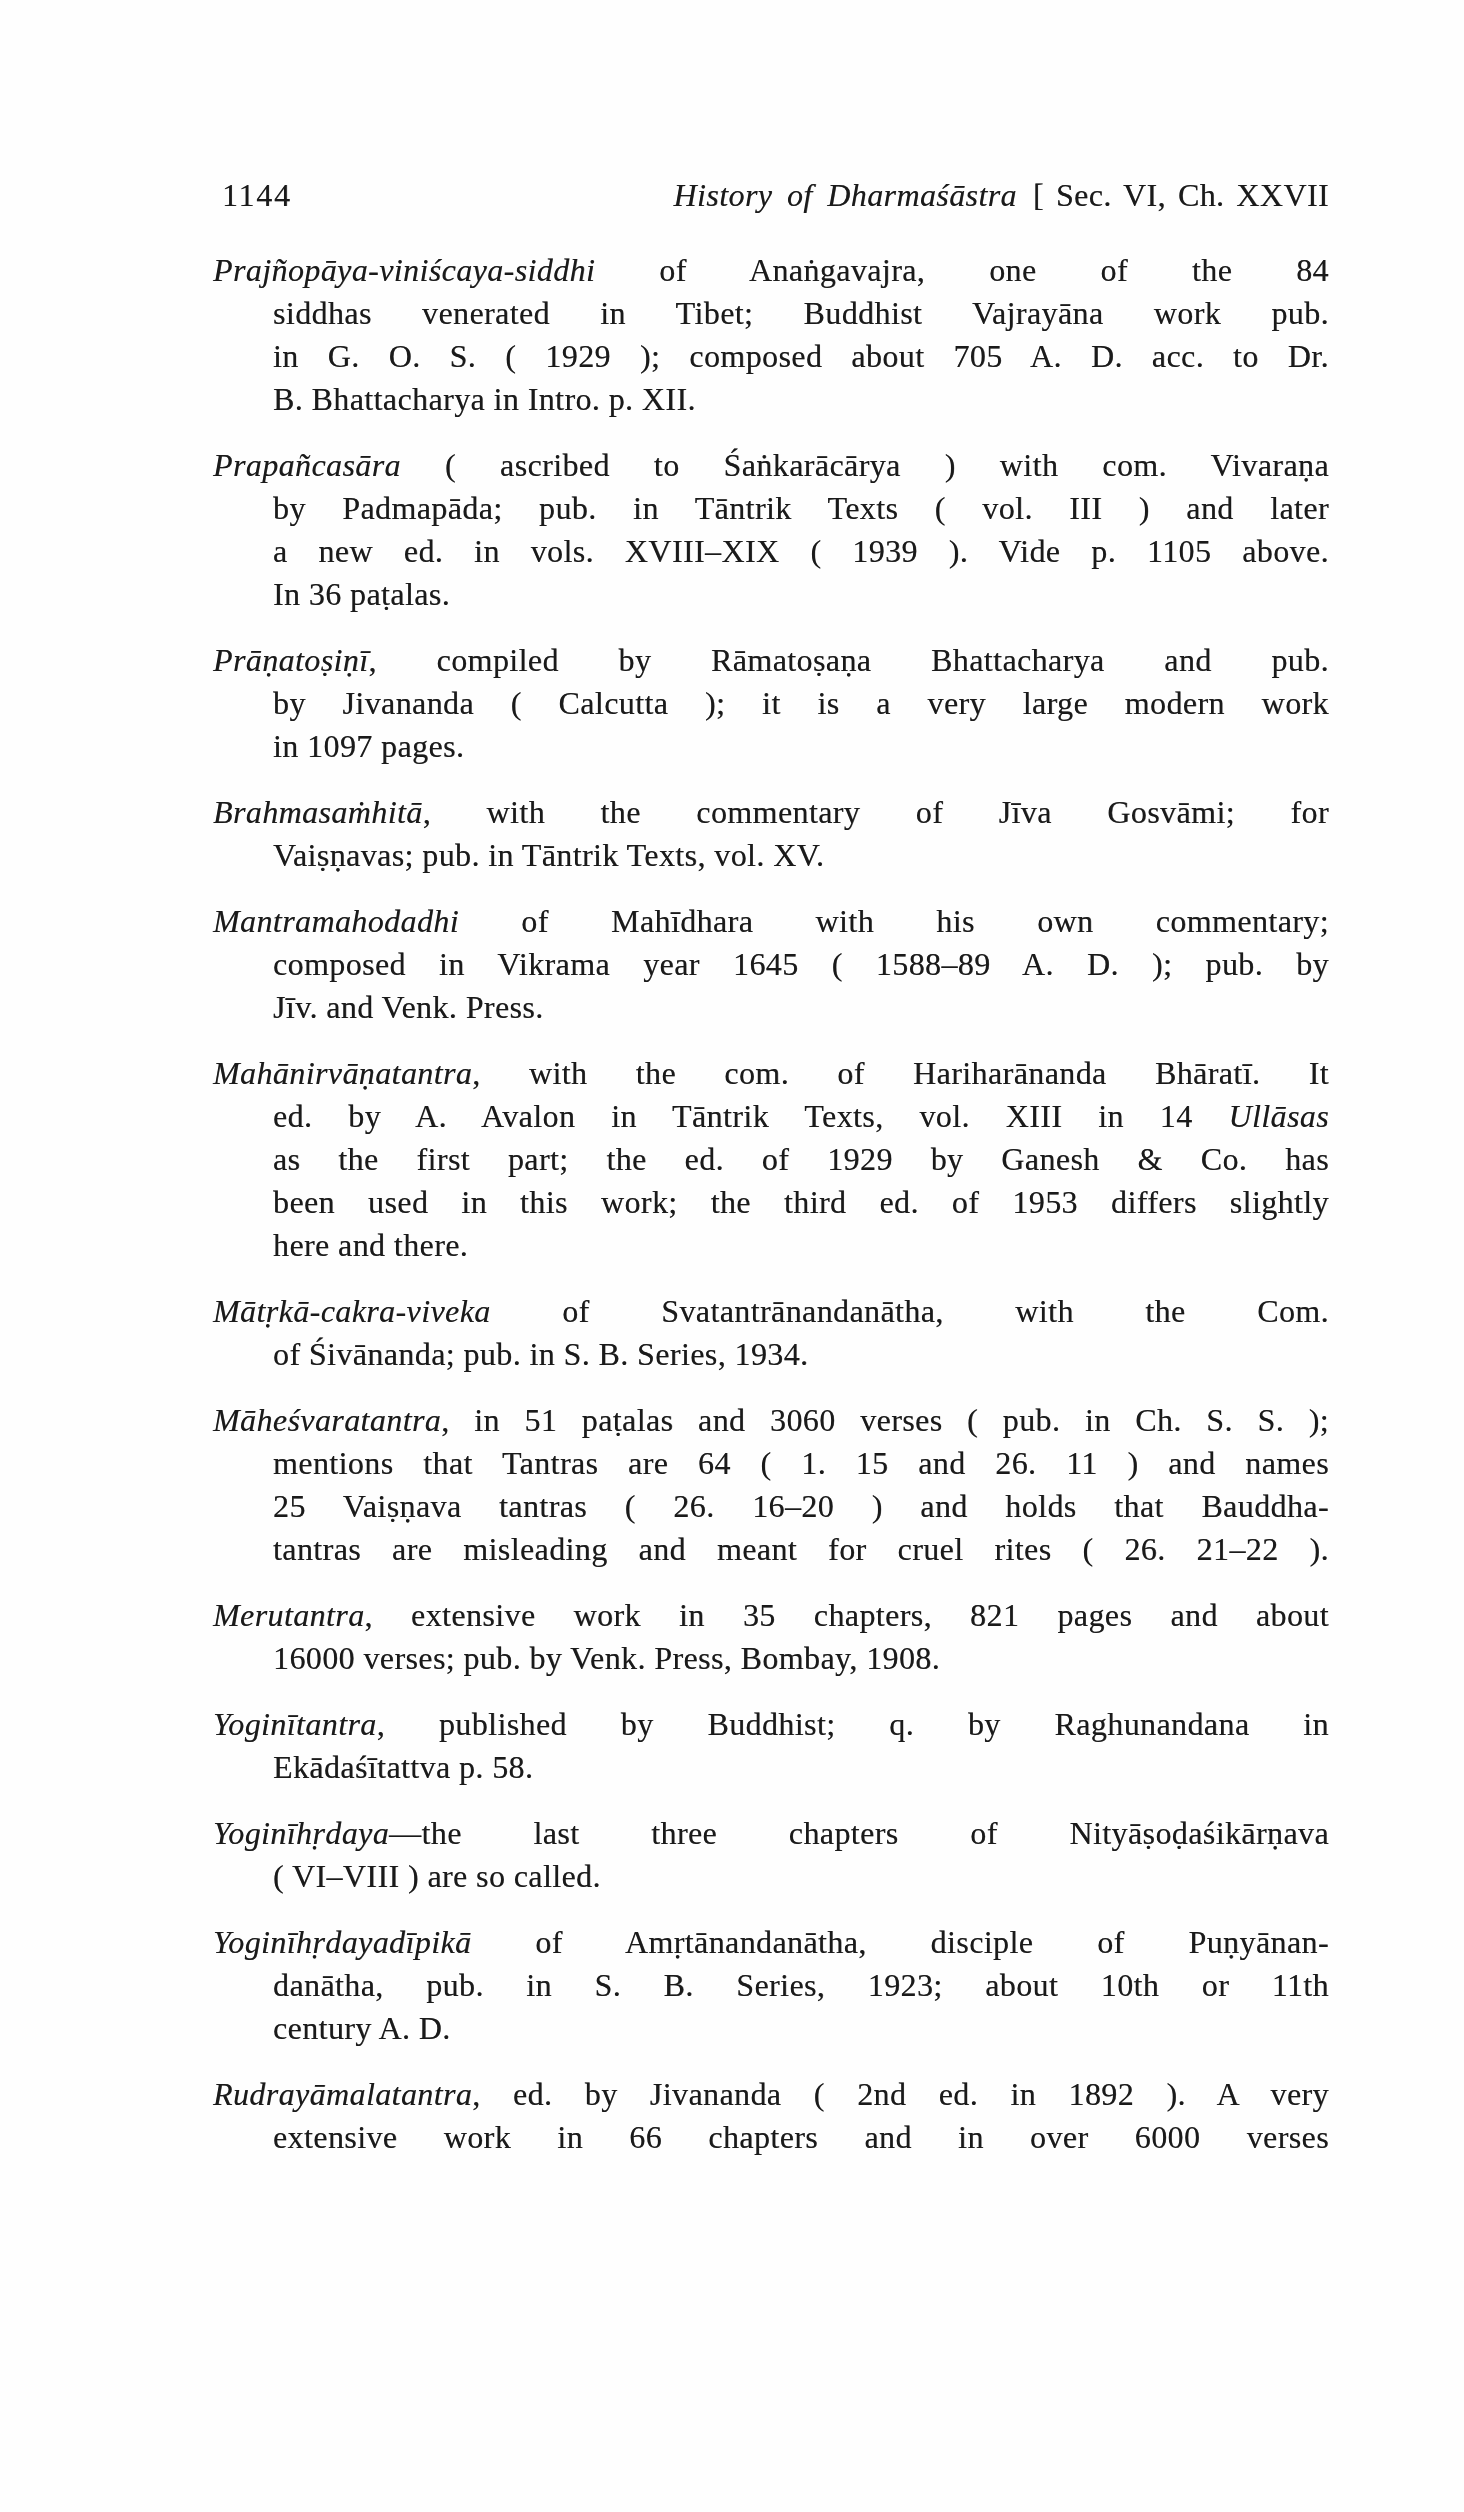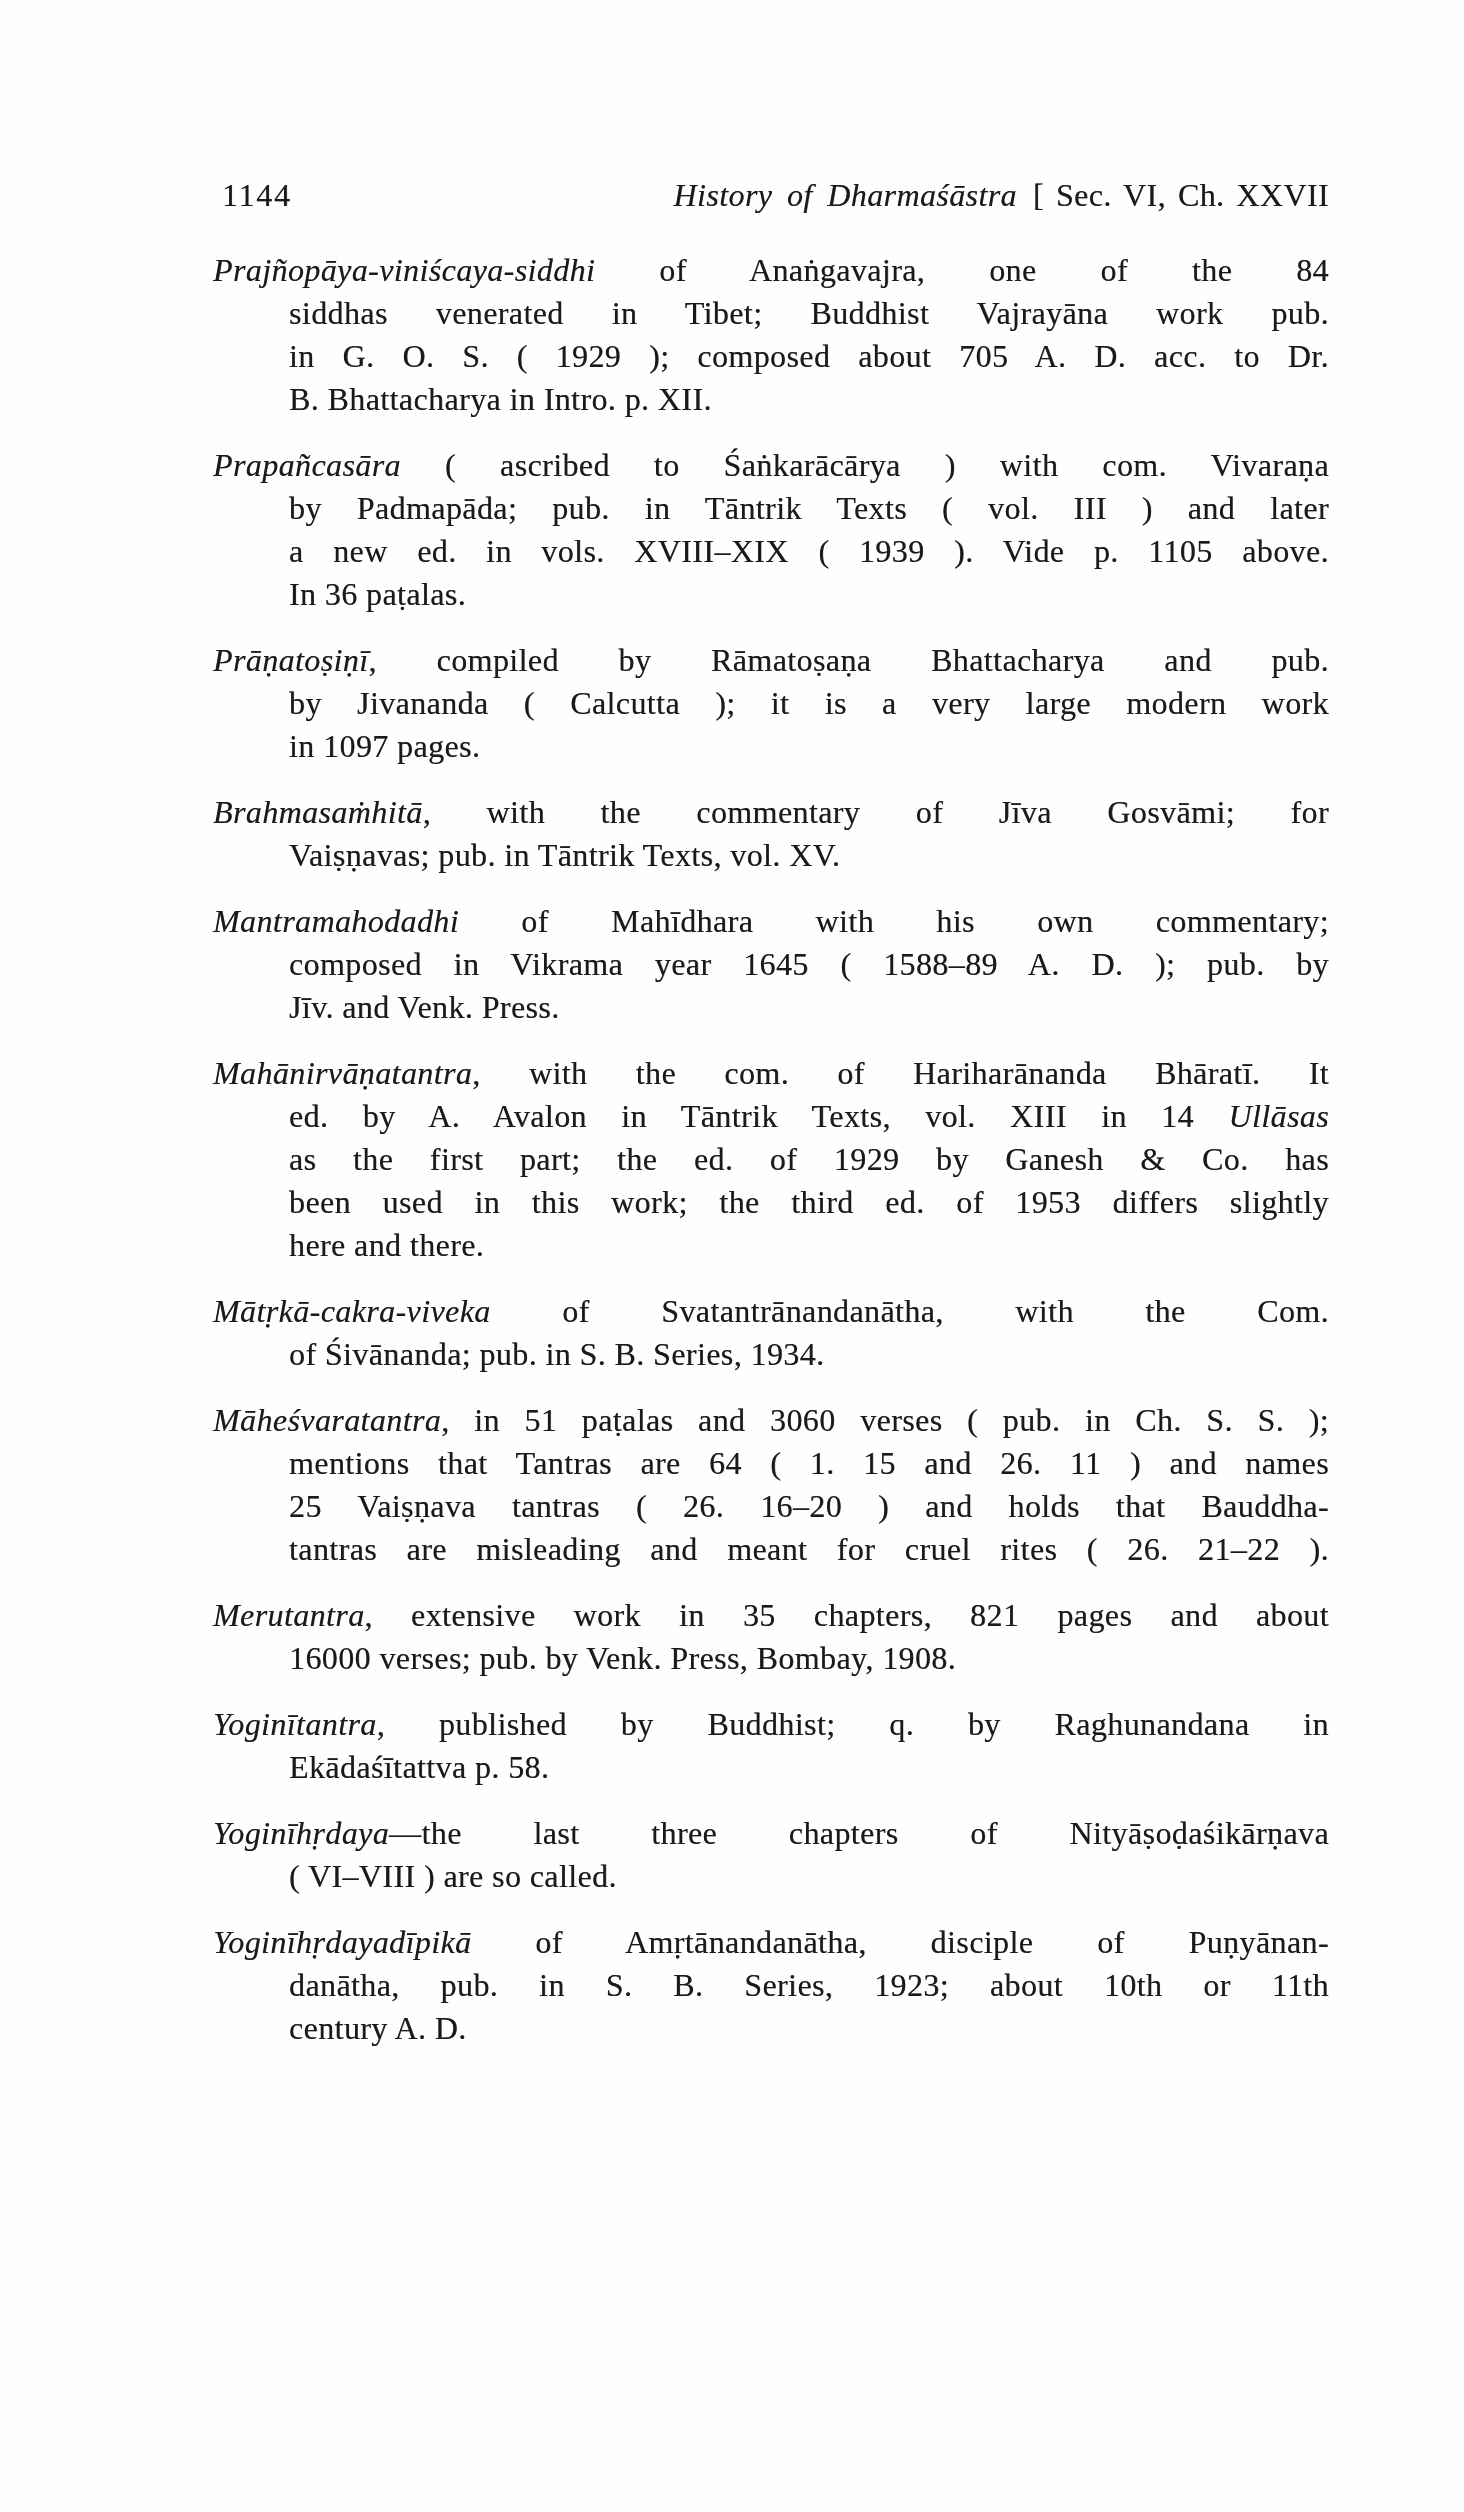--- a/index.html
+++ b/index.html
@@ -27,21 +27,21 @@
   .pageno {
     margin-left: 8.9px;
     letter-spacing: 1.8px;
   }
   .htitle { word-spacing: 6.2px; white-space: nowrap; }
   .htitle .sec { margin-left: 16px; word-spacing: 3.5px; }
   #entries { margin-top: 32px; }
   .entry { margin-top: 23px; }
   .entry:first-child { margin-top: 0; }
   .line {
-    margin-left: 76px;
+    margin-left: 60px;
     text-align: justify;
     text-align-last: justify;
   }
   .line.first { margin-left: 0; }
   .line.nj { text-align-last: left; }
   i { font-style: italic; }
 </style>
 </head>
 <body>
 
@@ -105,15 +105,19 @@
       </div>
       <div class="entry">
         <div class="line first"><i>Yoginīhṛdaya</i><span>—the last three chapters of Nityāṣoḍaśikārṇava</span></div>
         <div class="line nj"><span>( VI–VIII ) are so called.</span></div>
       </div>
       <div class="entry">
         <div class="line first"><i>Yoginīhṛdayadīpikā</i><span> of Amṛtānandanātha, disciple of Puṇyānan-</span></div>
         <div class="line"><span>danātha, pub. in S. B. Series, 1923; about 10th or 11th</span></div>
         <div class="line nj"><span>century A. D.</span></div>
       </div>
+      <div class="entry">
+        <div class="line first"><i>Rudrayāmalatantra</i><span>, ed. by Jivananda ( 2nd ed. in 1892 ).  A very</span></div>
+        <div class="line"><span>extensive work in 66 chapters and in over 6000 verses</span></div>
+      </div>
     </div>
 </div>
 
 
 </body></html>

